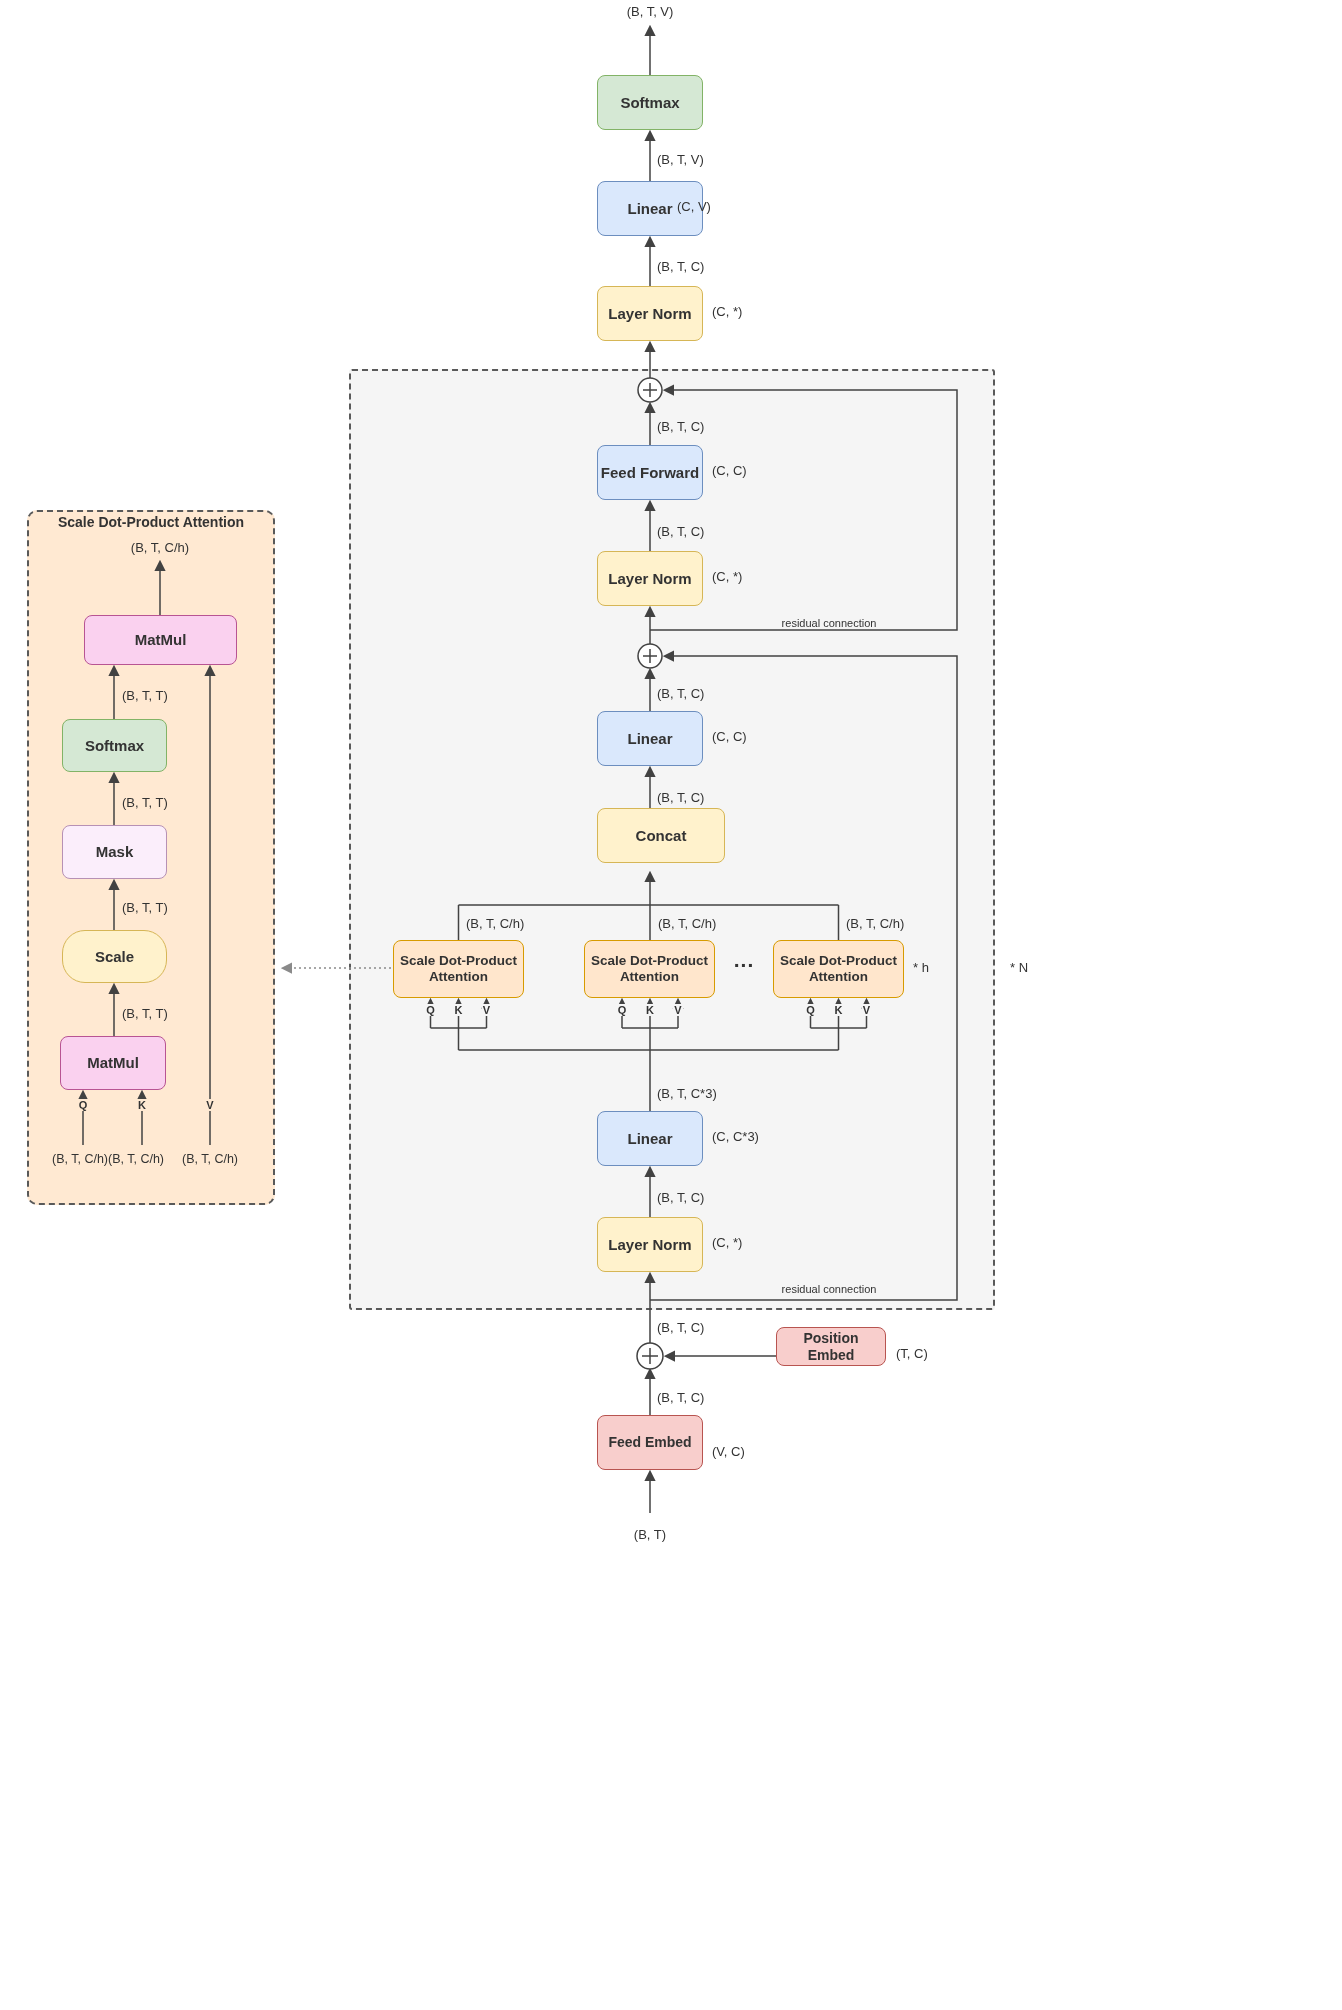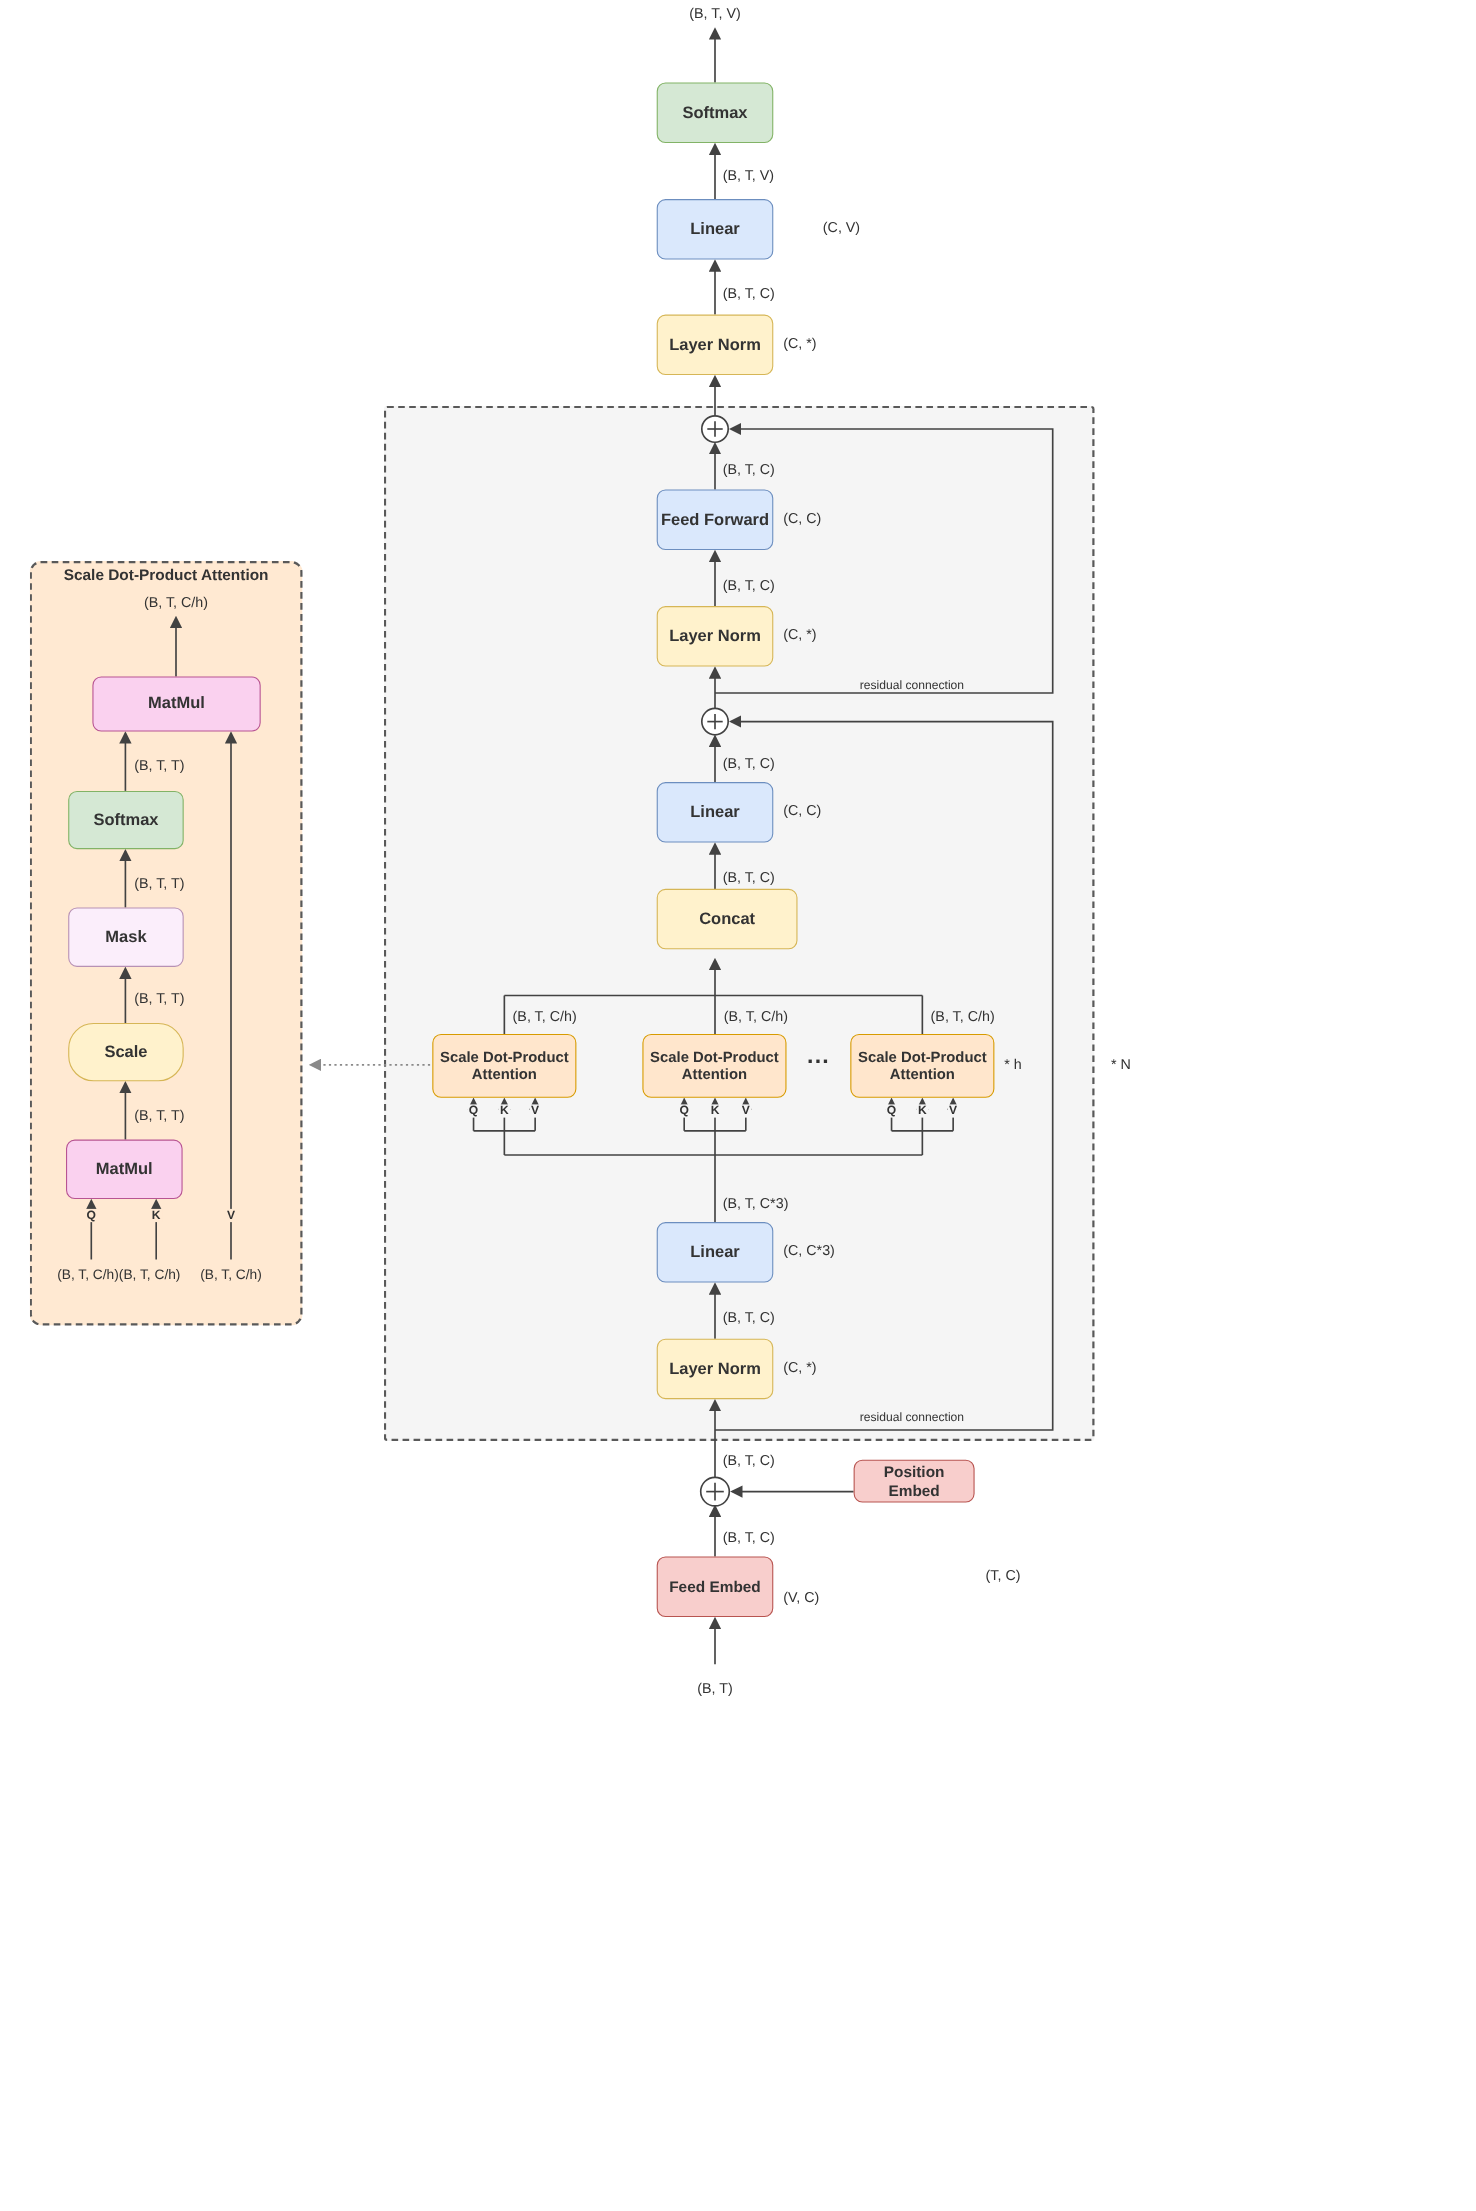--- a/index.html
+++ b/index.html
@@ -159,28 +159,28 @@
   <div class="lbl" style="left:657px;top:790px;">(B, T, C)</div>
   <div class="lbl" style="left:466px;top:916px;">(B, T, C/h)</div>
   <div class="lbl" style="left:658px;top:916px;">(B, T, C/h)</div>
   <div class="lbl" style="left:846px;top:916px;">(B, T, C/h)</div>
   <div class="lbl" style="left:657px;top:1086px;">(B, T, C*3)</div>
   <div class="lbl" style="left:657px;top:1190px;">(B, T, C)</div>
   <div class="lbl" style="left:657px;top:1320px;">(B, T, C)</div>
   <div class="lbl" style="left:657px;top:1390px;">(B, T, C)</div>
   <div class="lbl c" style="left:650px;top:1527px;">(B, T)</div>
 
-  <div class="lbl" style="left:748px;top:199px;">(C, V)</div>
+  <div class="lbl" style="left:677px;top:199px;">(C, V)</div>
   <div class="lbl" style="left:712px;top:304px;">(C, *)</div>
   <div class="lbl" style="left:712px;top:463px;">(C, C)</div>
   <div class="lbl" style="left:712px;top:569px;">(C, *)</div>
   <div class="lbl" style="left:712px;top:729px;">(C, C)</div>
   <div class="lbl" style="left:712px;top:1129px;">(C, C*3)</div>
   <div class="lbl" style="left:712px;top:1235px;">(C, *)</div>
-  <div class="lbl" style="left:896px;top:1424px;">(T, C)</div>
+  <div class="lbl" style="left:896px;top:1346px;">(T, C)</div>
   <div class="lbl" style="left:712px;top:1433px;margin-top:11px;">(V, C)</div>
 
   <div class="lbl small c" style="left:829px;top:617px;">residual connection</div>
   <div class="lbl small c" style="left:829px;top:1283px;">residual connection</div>
   <div class="lbl" style="left:913px;top:960px;">* h</div>
   <div class="lbl" style="left:1010px;top:960px;">* N</div>
   <div class="lbl dots c" style="left:744px;top:948px;">...</div>
 
   <div class="qkv bg-gray" style="left:430.5px;top:1004px;">Q</div>
   <div class="qkv bg-gray" style="left:458.5px;top:1004px;">K</div>

